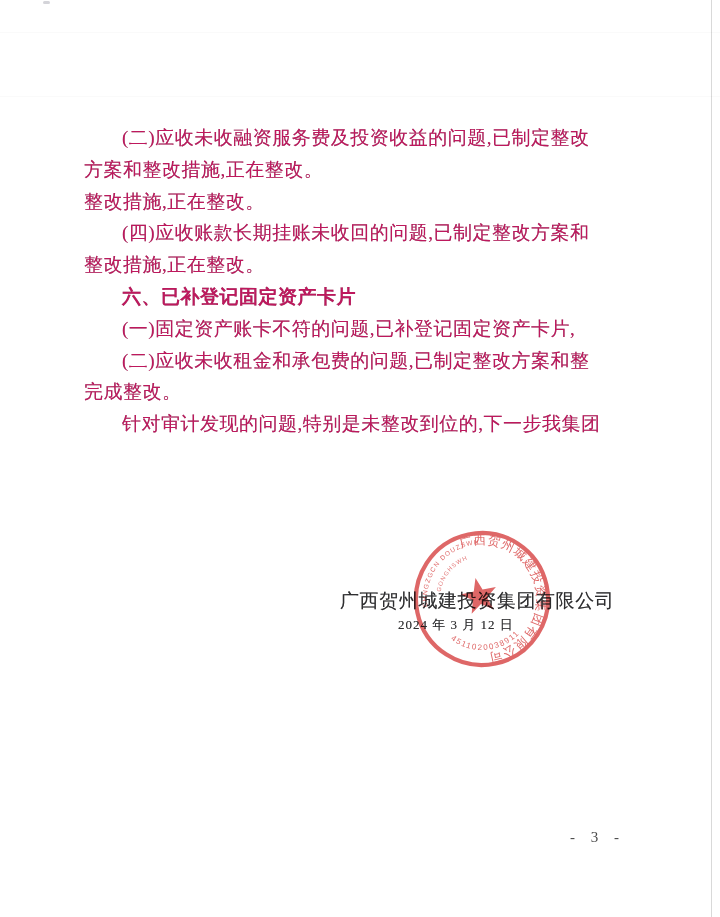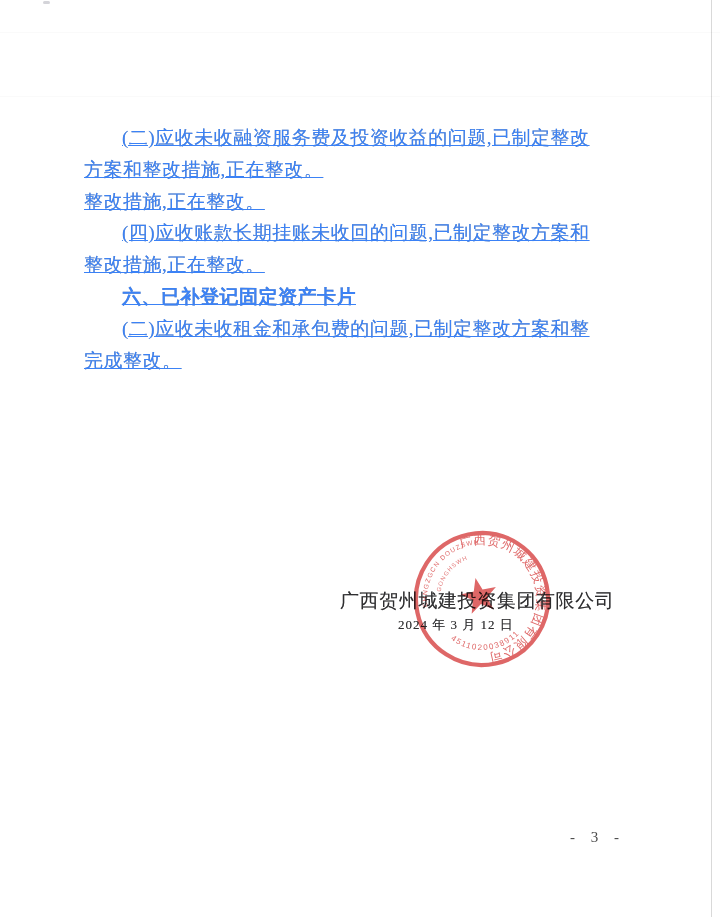--- a/index.html
+++ b/index.html
@@ -27,25 +27,24 @@
   }
   .band { position: absolute; left: 0; width: 720px; height: 1px; background: rgba(0,0,0,0.02); }
   .band.b1 { top: 32px; }
   .band.b2 { top: 96px; }
 
   
   .text-block {
     position: absolute;
     left: 84px; top: 122px;
     width: 554px;
-    color: #3b82f6;
+    color: #be185d;
     font-size: 19px;
     letter-spacing: 0.5px;
     text-shadow: 0 0 0.5px rgba(40,40,40,0.45);
-    text-decoration: underline;
   }
   .text-block .line {
     height: 31.8px;
     line-height: 31.8px;
     white-space: nowrap;
   }
   .text-block .line.indent { text-indent: 2em; }
   .text-block .line.bold { font-weight: bold; }
 
   
@@ -89,22 +88,24 @@
   <div class="band b1"></div>
   <div class="band b2"></div>
 
   <div class="text-block">
       <div class="line indent">(二)应收未收融资服务费及投资收益的问题,已制定整改</div>
       <div class="line">方案和整改措施,正在整改。</div>
       <div class="line">整改措施,正在整改。</div>
       <div class="line indent">(四)应收账款长期挂账未收回的问题,已制定整改方案和</div>
       <div class="line">整改措施,正在整改。</div>
       <div class="line indent bold">六、已补登记固定资产卡片</div>
+      <div class="line indent">(一)固定资产账卡不符的问题,已补登记固定资产卡片,</div>
       <div class="line indent">(二)应收未收租金和承包费的问题,已制定整改方案和整</div>
       <div class="line">完成整改。</div>
+      <div class="line indent">针对审计发现的问题,特别是未整改到位的,下一步我集团</div>
     </div>
 
   <div class="sig-company">广西贺州城建投资集团有限公司</div>
   <div class="sig-date">2024 年 3 月 12 日</div>
 
   <svg class="seal" viewBox="0 0 150 150" xmlns="http://www.w3.org/2000/svg">
     <g transform="rotate(-12 75 75)" fill="#d94c4c">
 
       <circle cx="75" cy="75" r="66" fill="none" stroke="#d94c4c" stroke-width="4.2"></circle>
 

